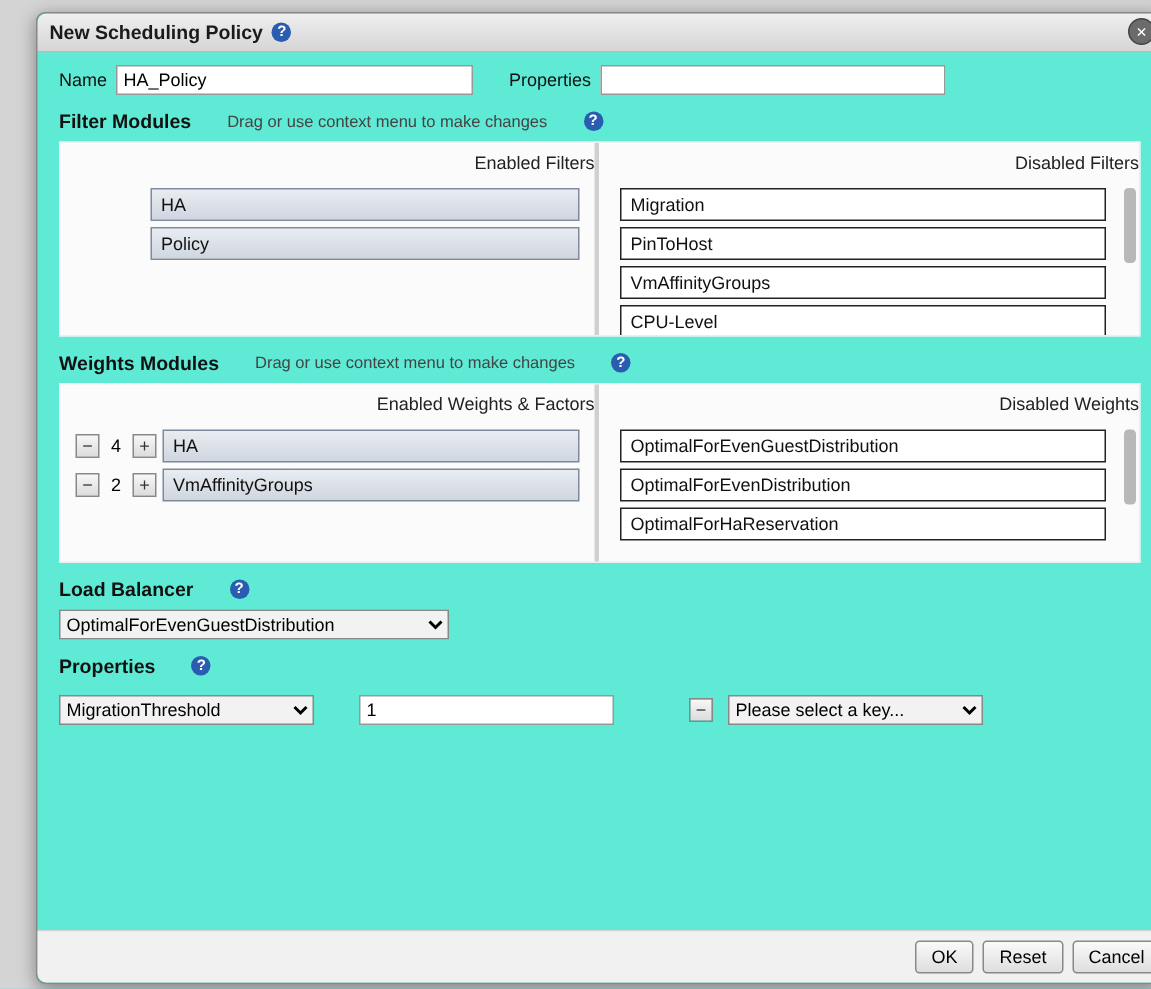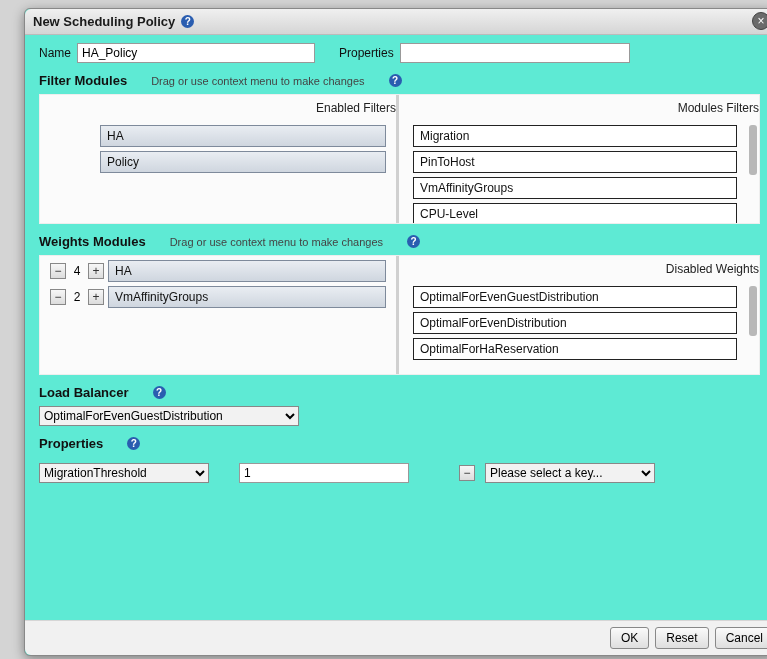--- a/index.html
+++ b/index.html
@@ -262,38 +262,39 @@
     </div>
     <div class="two-col">
       <div class="col left">
         <div class="col-title">Enabled Filters</div>
         <div class="col-body left-indent">
           <div class="filter-item">HA</div>
           <div class="filter-item">Policy</div>
         </div>
       </div>
       <div class="col" style="position:relative">
-        <div class="col-title">Modules Filters</div>
+        <div class="col-title">Disabled Filters</div>
         <div class="col-body" style="padding-right:22px">
           <div class="filter-item dis">Migration</div>
           <div class="filter-item dis">PinToHost</div>
           <div class="filter-item dis">VmAffinityGroups</div>
           <div class="filter-item dis">CPU-Level</div>
         </div>
         <div class="scroll-thumb-fake" style="top:30px"></div>
       </div>
     </div>
 
     <div class="section-head">
       <span class="stitle">Weights Modules</span>
       <span class="shint">Drag or use context menu to make changes</span>
       <span class="help-icon">?</span>
     </div>
     <div class="two-col" style="height:120px">
       <div class="col left">
+        <div class="col-title">Enabled Weights &amp; Factors</div>
         <div class="col-body">
           <div class="weights-row">
             <button class="tiny-btn">−</button>
             <span class="factor">4</span>
             <button class="tiny-btn">+</button>
             <div class="weight-label">HA</div>
           </div>
           <div class="weights-row">
             <button class="tiny-btn">−</button>
             <span class="factor">2</span>

